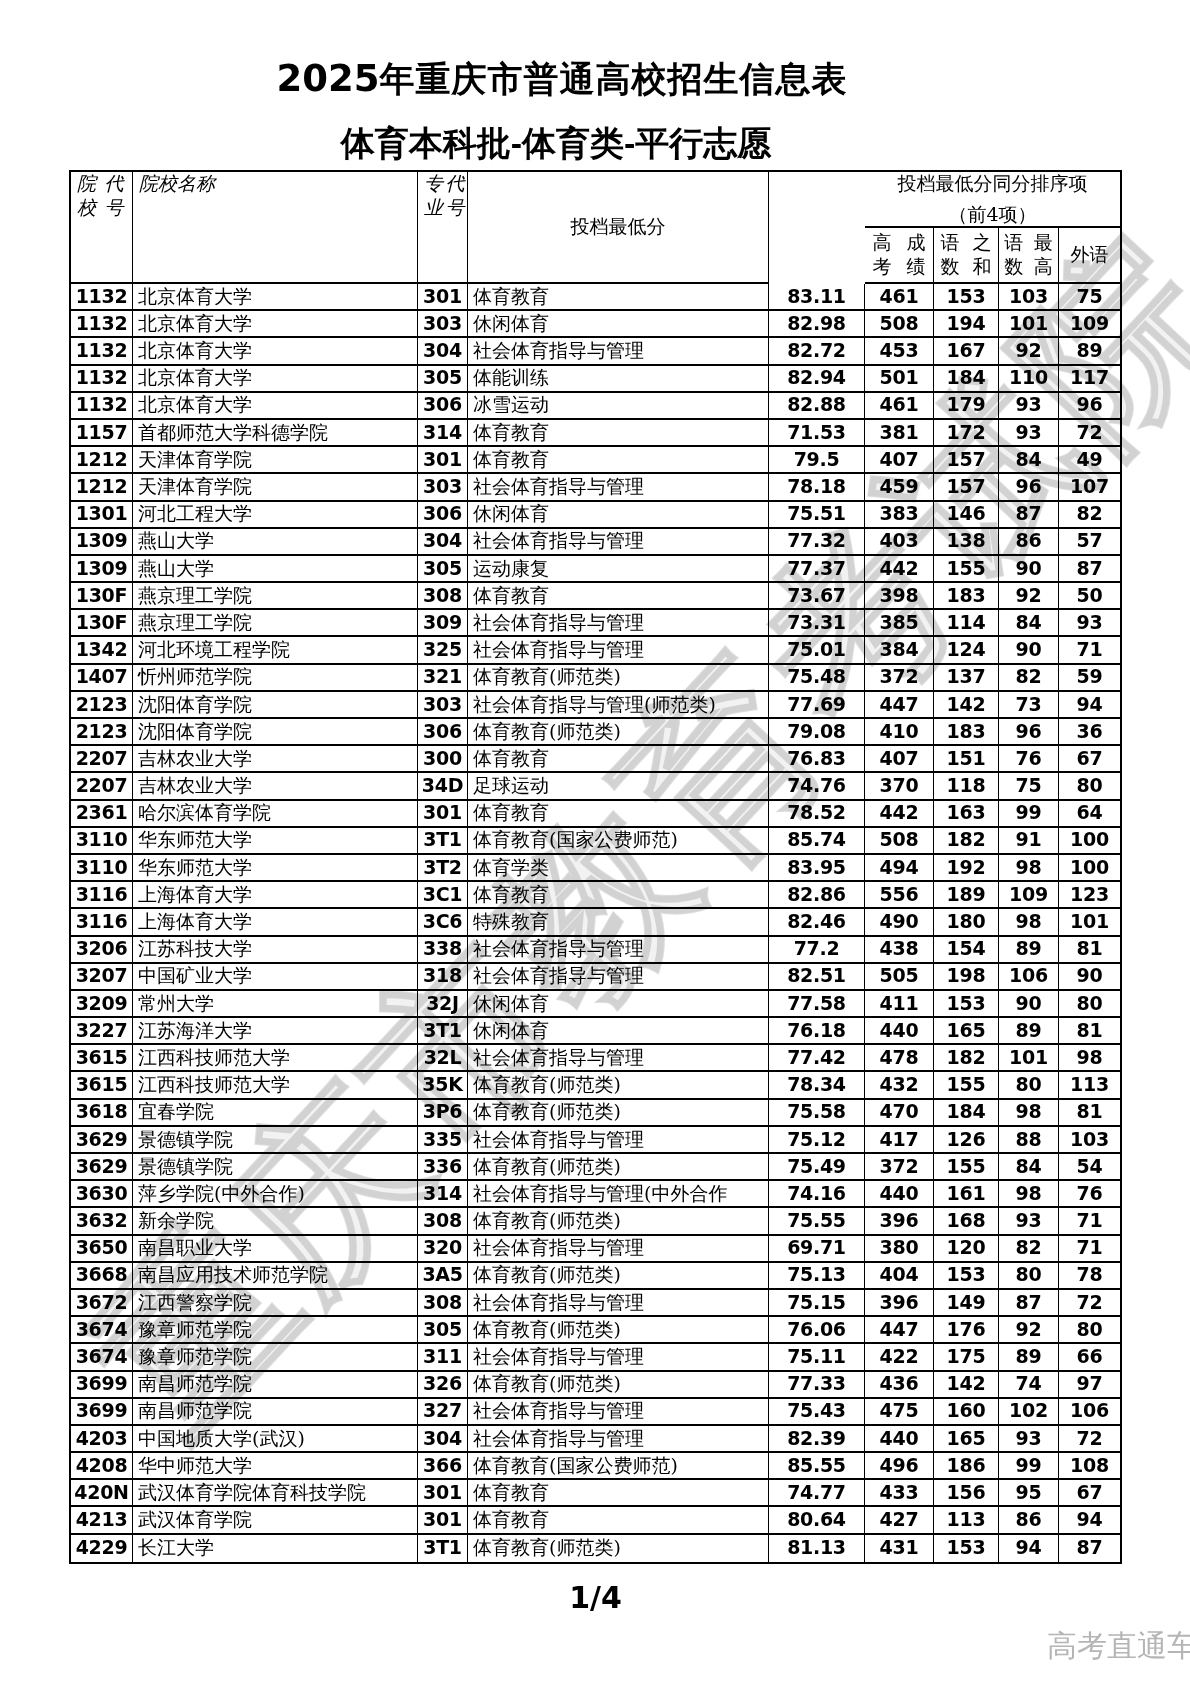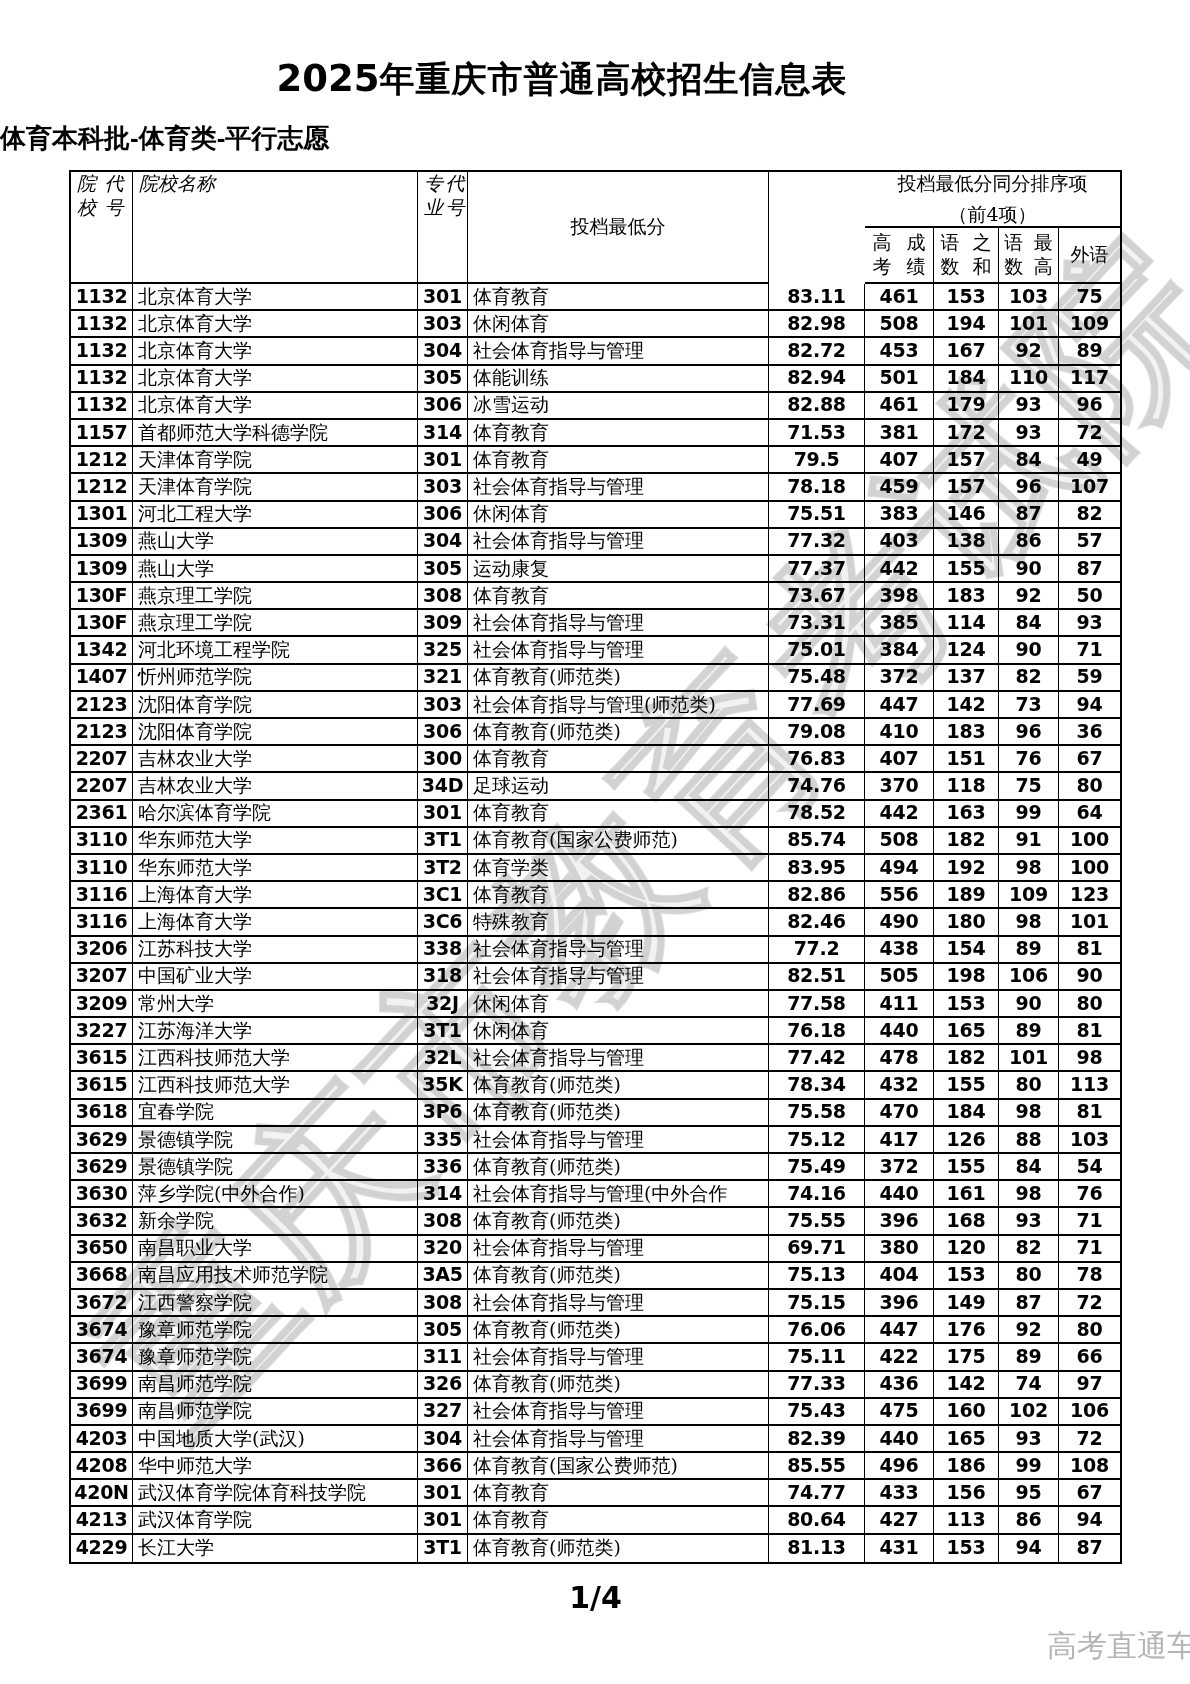--- a/index.html
+++ b/index.html
@@ -15,22 +15,22 @@
     color:rgba(0,0,0,0.05); -webkit-text-stroke:2px rgba(0,0,0,0.13);
     pointer-events:none; z-index:1;
   }
 
   .title {
     position:absolute; top:56px; left:0; width:1112px; text-align:center;
     font-size:35px; font-weight:bold; letter-spacing:1px; z-index:2;
   }
   .title .year { font-family:"DejaVu Sans","Liberation Sans",sans-serif; font-weight:900; font-size:37px; letter-spacing:0;margin-left:12px; }
   .subtitle {
-    position:absolute; top:121px; left:0; width:1112px; 
-    font-size:26px; font-weight:bold; z-index:2;
+    position:absolute; top:121px; left:0; width:1112px; text-align:center;
+    font-size:34px; font-weight:bold; z-index:2;
   }
 
   .tbl { position:absolute; left:69px; top:170px; width:1053px; border:2px solid #000; z-index:2; box-sizing:border-box; background:transparent; }
   .thead, .tr { display:grid; grid-template-columns:62px 285px 50px 301px 96px 69px 65px 60px 61px; }
   .thead { grid-template-rows:56px 56px; }
 
   .th, .td {
     box-sizing:border-box; border-right:1px solid #000; border-bottom:2px solid #000;
     display:flex; align-items:center; overflow:hidden;
     font-family:"DejaVu Serif","Liberation Serif",serif; font-size:19px; line-height:1.25;

